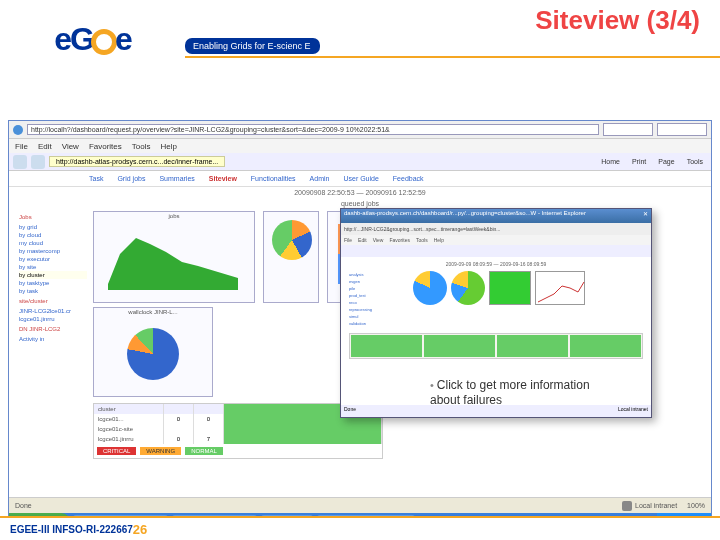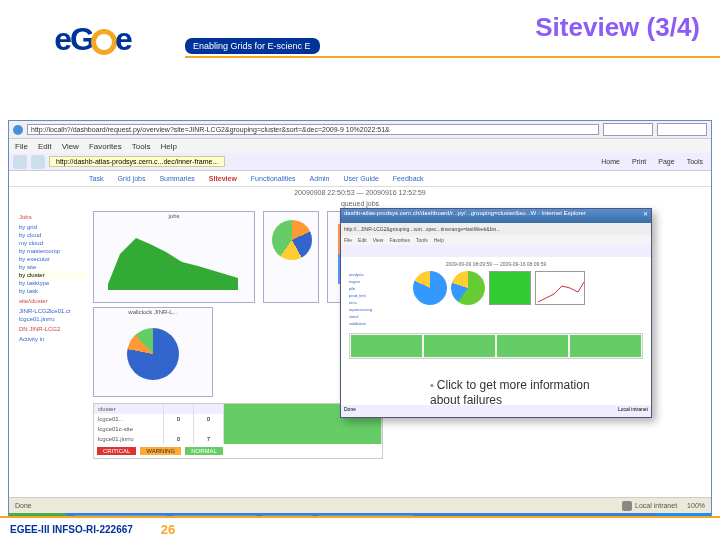--- a/index.html
+++ b/index.html
@@ -4,21 +4,21 @@
 <style>
   * { box-sizing: border-box; margin: 0; padding: 0; font-family: Arial, sans-serif; }
   body { width: 720px; height: 540px; background: #fff; overflow: hidden; position: relative; }
 
   .header { display: flex; align-items: flex-start; background: #fff; border-bottom: 2px solid #f5a623; height: 58px; }
   .logo-box { width: 185px; height: 58px; display: flex; align-items: flex-end; justify-content: center; background: #fff; }
   .logo { font-size: 32px; font-weight: bold; letter-spacing: -2px; }
   .logo .e1 { color: #003399; }
   .logo .ring { display: inline-block; width: 26px; height: 26px; border: 5px solid #f5a623; border-radius: 50%; vertical-align: middle; margin: 0 -2px; }
   .tagline-box { position: absolute; left: 185px; top: 38px; background: #003399; color: #fff; font-size: 9px; padding: 3px 8px; width: 135px; border-radius: 7px; }
-  .title { position: absolute; right: 20px; top: 12px; font-size: 26px; font-weight: bold; color: #8b5cf6; }
+  .title { position: absolute; right: 20px; top: 5px; font-size: 26px; font-weight: bold; color: #ef4444; }
 
   .browser-window { position: absolute; left: 8px; top: 62px; width: 704px; height: 414px; border: 1px solid #6688cc; background: #ece9d8; font-size: 8px; }
   .titlebar { height: 18px; background: linear-gradient(#3a6ea5, #1e4e8c); color: #fff; display: flex; align-items: center; padding: 0 4px; }
   .titlebar .t-icon { width: 10px; height: 10px; background: #4a90d9; margin-right: 4px; border-radius: 2px; }
   .titlebar .t-text { flex: 1; font-size: 8px; white-space: nowrap; overflow: hidden; }
   .win-ctrl { display: flex; gap: 2px; }
   .win-ctrl span { width: 14px; height: 12px; background: #5a8ed0; border: 1px solid #fff; display: inline-block; font-size: 8px; text-align: center; line-height: 10px; color:#fff; }
   .win-ctrl .close { background: #d04040; }
   .addr-row { height: 18px; background: #f0f0f0; border-bottom: 1px solid #ccc; display: flex; align-items: center; padding: 0 4px; gap: 4px; }
   .addr-row .globe { width: 10px; height: 10px; background: #4a90d9; border-radius: 50%; }
@@ -98,21 +98,21 @@
   .taskbar .start .winlogo span:nth-child(1){background:#f25022;} .taskbar .start .winlogo span:nth-child(2){background:#7fba00;}
   .taskbar .start .winlogo span:nth-child(3){background:#00a4ef;} .taskbar .start .winlogo span:nth-child(4){background:#ffb900;}
   .taskbar .titem { height:16px; margin:0 2px; padding:0 6px; background: linear-gradient(#5a9ae8,#3a7ad0); color:#fff; font-size:8px; display:flex; align-items:center; border-radius:3px; gap:3px; }
   .taskbar .titem .ic { width:10px;height:10px;background:#fff3; }
   .taskbar .tray { margin-left:auto; height:20px; background: linear-gradient(#1e90ff,#1874cd); padding:0 8px; display:flex; align-items:center; gap:4px; }
   .taskbar .tray span { width:10px; height:10px; background:#cde; border-radius:2px; }
 
   .footer { position:absolute; bottom:0; left:0; right:0; height:24px; background:#fff; border-top:2px solid #f5a623; display:flex; align-items:center; padding:0 10px; font-size:10px; }
   .footer .fl { color:#003399; font-weight:bold; }
   .footer .fc { flex:1; text-align:right; color:#003399; font-weight:bold; padding-right:12px; }
-  .footer .pn { color:#f5a623; font-weight:bold; font-size:13px;margin-left:28px; }
+  .footer .pn { color:#f5a623; font-weight:bold; font-size:13px; }
 
   .slide-body { position:absolute; top:58px; left:0; right:0; bottom:24px; }
 </style>
 </head>
 <body>
 
 <div class="header">
   <div class="logo-box">
     <span class="logo">
       <span class="e1">e</span><span class="e1">G</span><span class="ring"></span><span class="e1">e</span>

